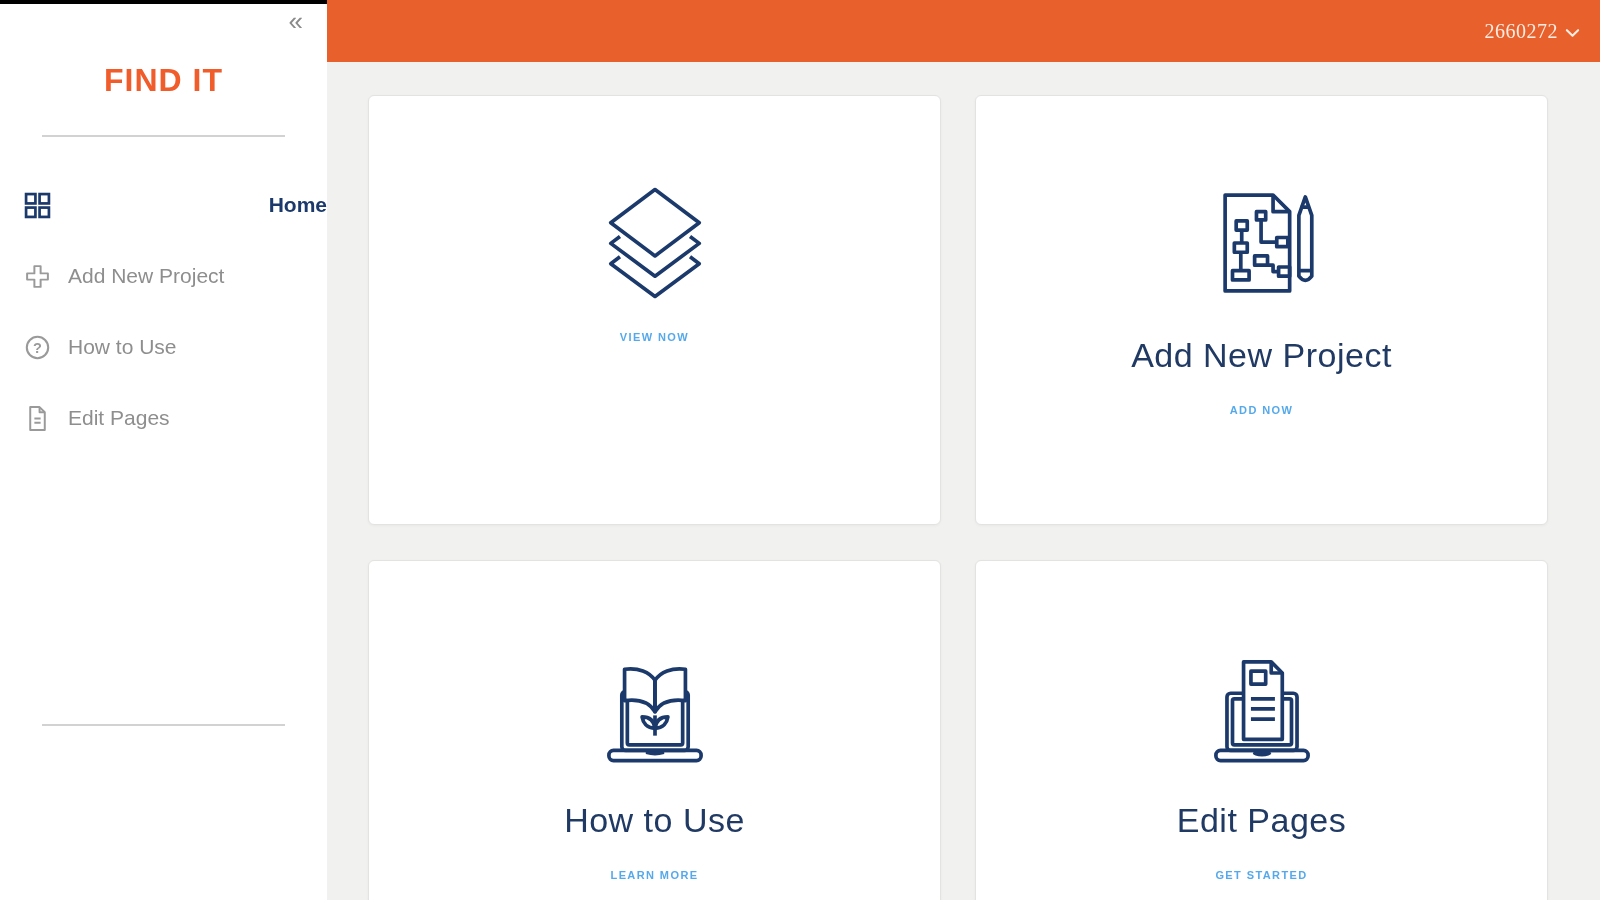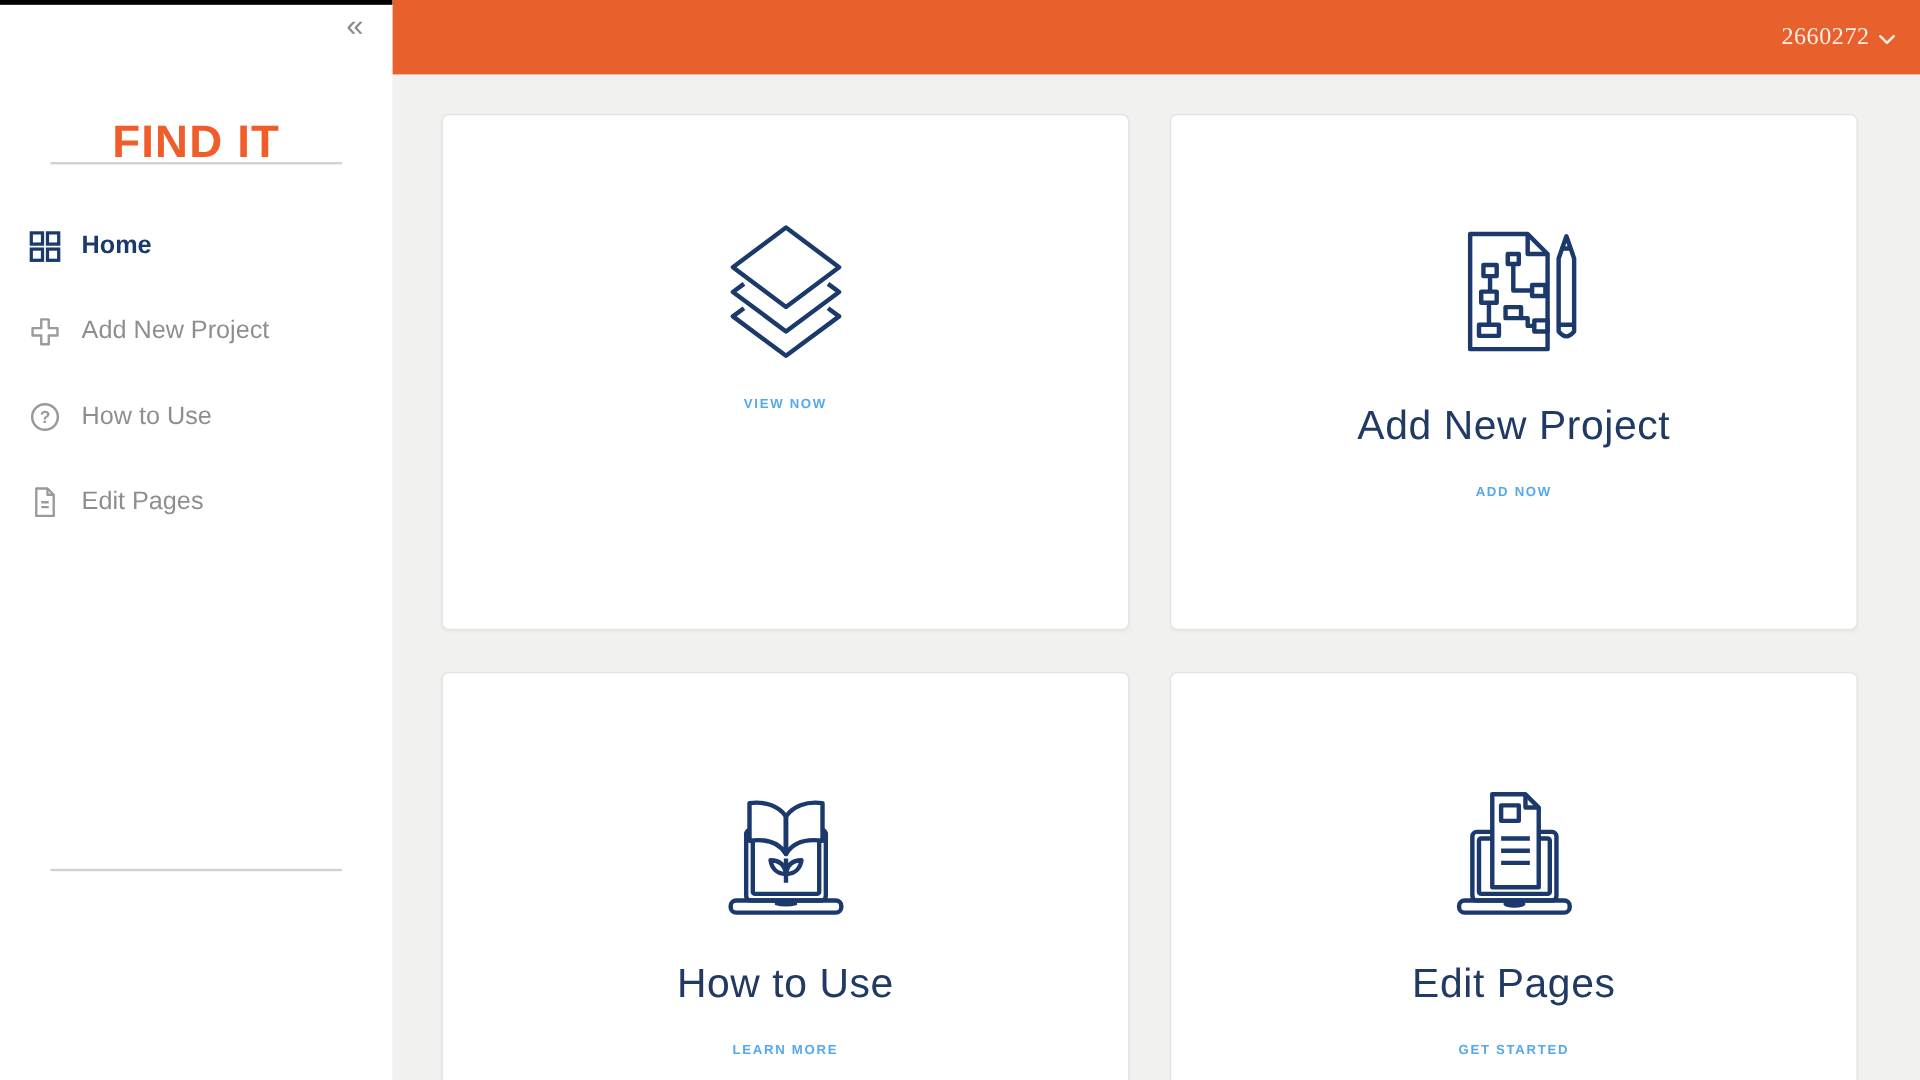--- a/index.html
+++ b/index.html
@@ -18,36 +18,36 @@
   .sidebar-topbar {
     position:absolute; left:0; top:0; width:327px; height:4px; background:#000000;
   }
   .collapse-btn {
     position:absolute; top:8px; right:26px;
     font-size:26px; line-height:26px; color:#8A8A8A; cursor:pointer;
     letter-spacing:-2px; font-weight:400;
   }
   .logo {
     position:absolute; top:62px; left:0; width:100%;
-    text-align:center; font-size:38px; font-weight:900;
-    color:#F15C2B; letter-spacing:1px;margin-top:36px;
+    text-align:center; font-size:32px; font-weight:900;
+    color:#F15C2B; letter-spacing:1px;
   }
   .side-divider {
     position:absolute; left:42px; right:42px; height:0;
     border-top:2px solid #D2D2D2;
   }
   .divider-top { top:135px; }
   .divider-bottom { top:724px; }
   .nav { position:absolute; top:182px; left:0; width:100%; }
   .nav-item {
     display:flex; align-items:center; height:46px; margin-bottom:25px;
     padding-left:24px; cursor:pointer;
     font-size:21px; color:#8E8E8E; font-weight:400;
   }
-  .nav-item.active { color:#1B3A6B; font-weight:700; }
+  .nav-item.active { color:#1B3A6B; font-weight:700;justify-content:space-between; }
   .nav-item .nav-icon { width:27px; height:27px; margin-right:17px; flex:0 0 auto; }
 
   
   .header {
     position:absolute; left:327px; top:0; width:1273px; height:62px;
     background:#E8612C;
     display:flex; align-items:center; justify-content:flex-end;
     padding-right:20px;
   }
   .account {

